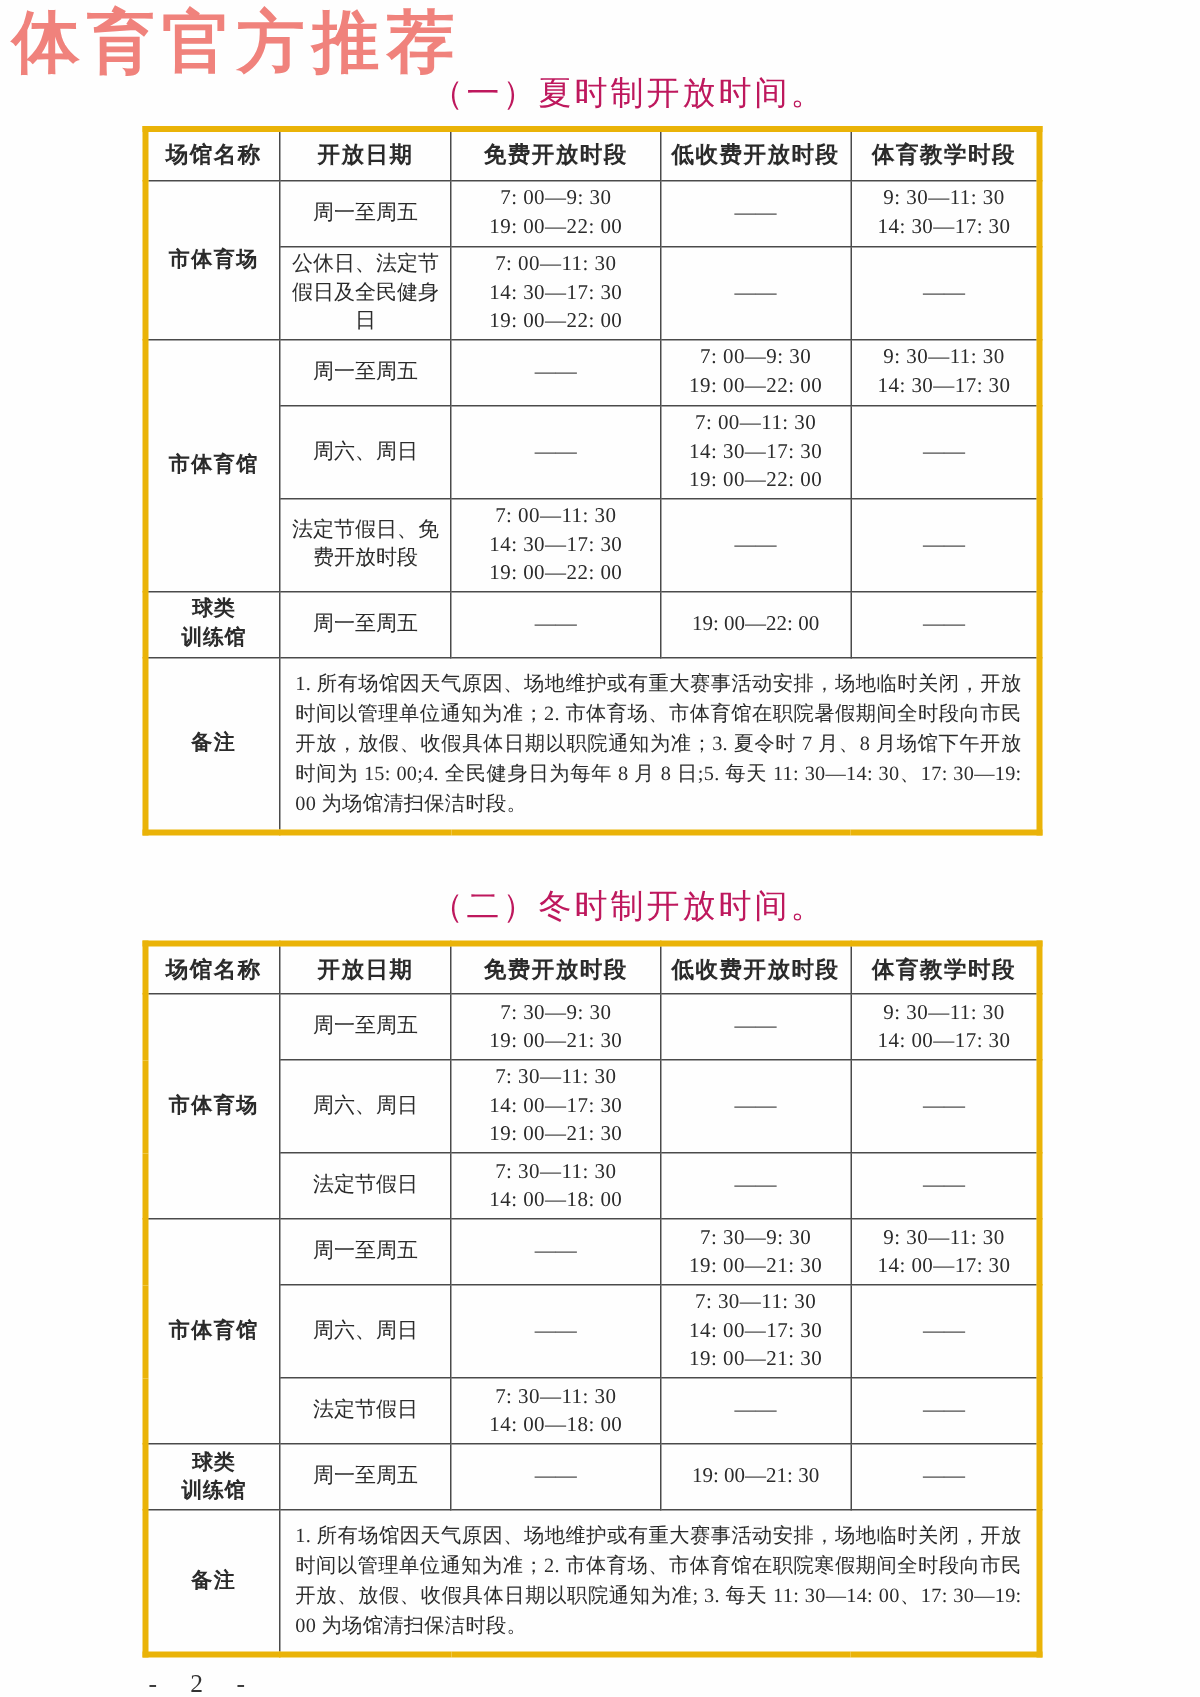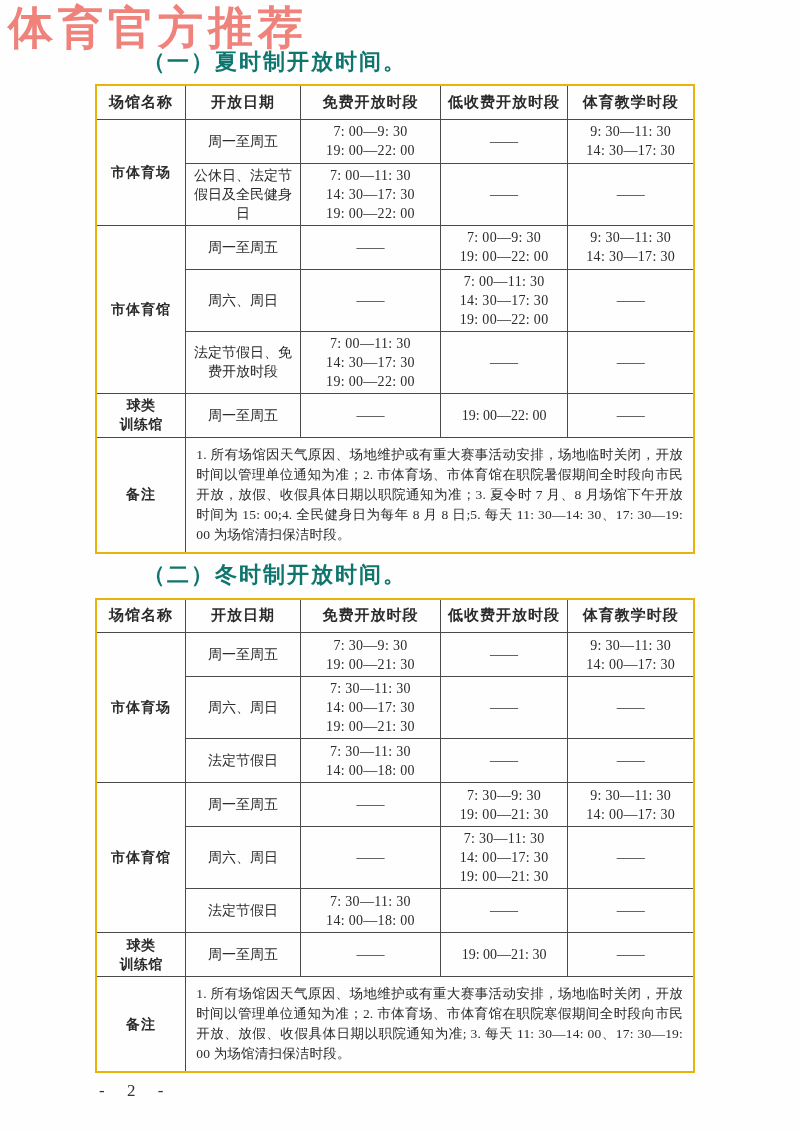--- a/index.html
+++ b/index.html
@@ -20,33 +20,34 @@
     font-weight: bold;
     letter-spacing: 5px;
     white-space: nowrap;
     z-index: 2;
   }
 
   .content { position: absolute; top: 0; left: 95px; width: 600px; }
 
   .section-title {
     font-size: 22px;
-    font-weight: bold;
-    color: #0f766e;
+    font-weight: normal;
+    color: #be185d;
     letter-spacing: 2px;
     margin: 0 0 7px 48px;
+    text-align: center;
   }
   .title-1 { margin-top: 47px; }
-  .title-2 { margin-top: 6px; margin-bottom: 8px; }
+  .title-2 { margin-top: 32px; margin-bottom: 8px; }
 
   table.schedule {
     width: 600px;
     border-collapse: collapse;
     table-layout: fixed;
-    border: 2px solid #eab308;
+    border: 4px solid #eab308;
   }
   table.schedule th, table.schedule td {
     border: 1px solid #4a4a4a;
     text-align: center;
     vertical-align: middle;
     font-size: 14px;
     color: #2b2b2b;
     padding: 2px 3px;
   }
   table.schedule th {

